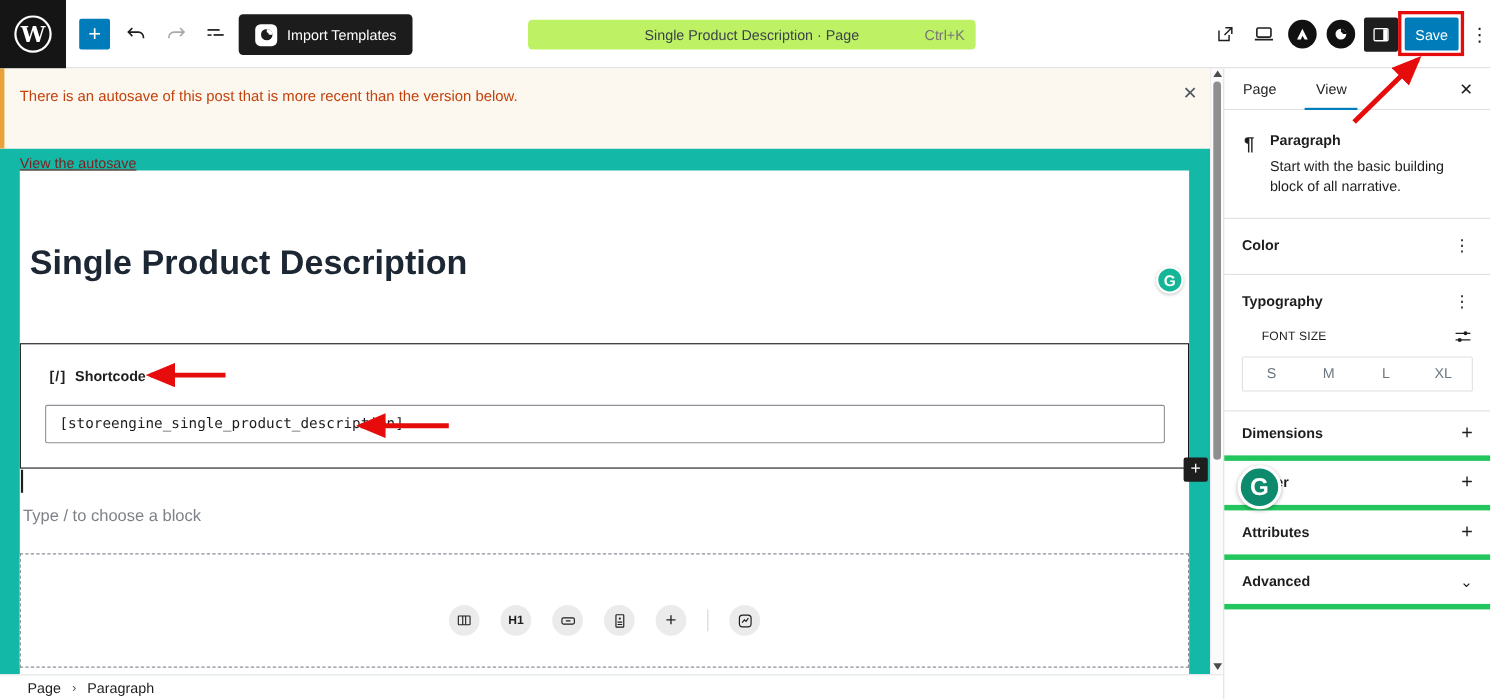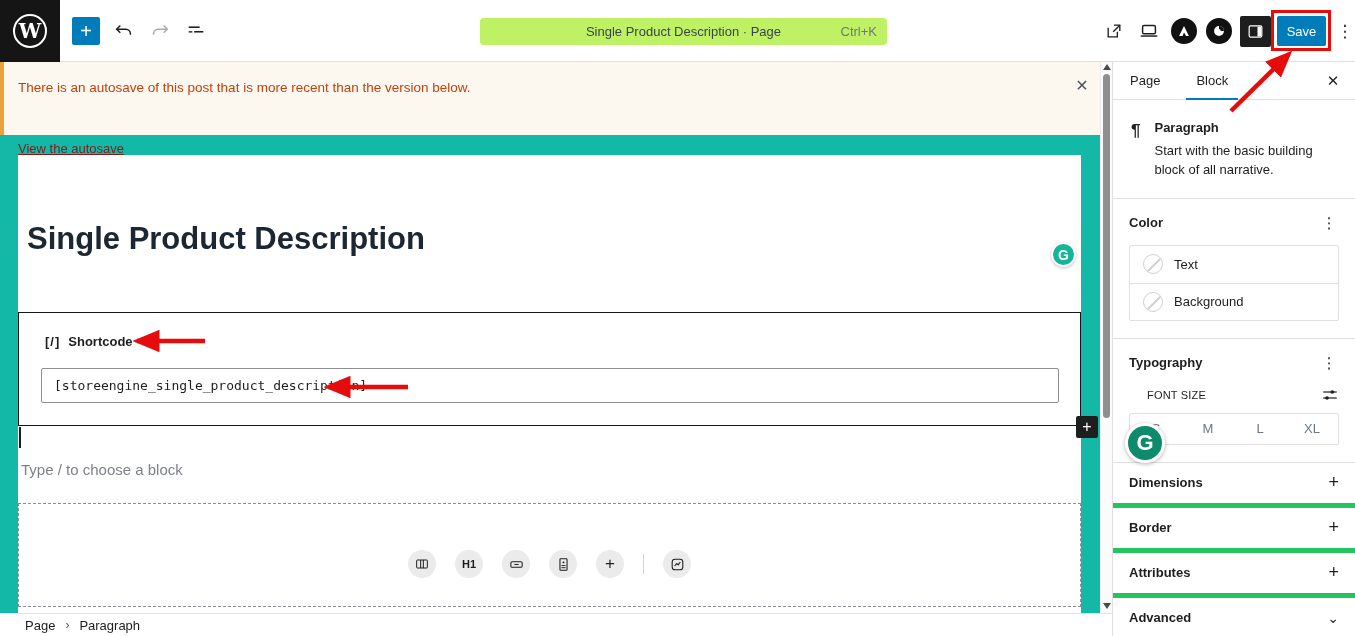--- a/index.html
+++ b/index.html
@@ -137,20 +137,29 @@
     <div class="tb-icon" style="left:184px;">
       <span>
         <svg width="22" height="22" viewBox="0 0 24 24">
             <rect x="4" y="7" width="12" height="1.7" fill="#1e1e1e"></rect>
             <rect x="10" y="12" width="10" height="1.7" fill="#1e1e1e"></rect>
             <rect x="4" y="12" width="4" height="1.7" fill="#1e1e1e" opacity="0"></rect>
             <rect x="4" y="12.2" width="4" height="1.5" fill="#1e1e1e"></rect>
           </svg>
       </span>
     </div>
+    <div class="import-btn">
+      <span class="import-logo">
+        <svg width="13" height="13" viewBox="0 0 20 20">
+            <circle cx="10" cy="10" r="8" fill="#1c1c1c"></circle>
+            <path d="M10 2 A8 8 0 0 1 18 10 L13 10 A3.5 3.5 0 0 0 10 6.5 Z" fill="#fff"></path>
+          </svg>
+      </span>
+      <span>Import Templates</span>
+    </div>
     <div class="cmd-bar">
       <span>Single Product Description · Page</span>
       <span class="cmd-shortcut">Ctrl+K</span>
     </div>
     <div class="tb-icon" style="left:1102px;">
       <span>
         <svg width="20" height="20" viewBox="0 0 24 24" fill="none">
             <path d="M5 8 v11 h11 v-6" stroke="#1e1e1e" stroke-width="1.6"></path>
             <path d="M12 5 h7 v7" stroke="#1e1e1e" stroke-width="1.6"></path>
             <path d="M19 5 L11 13" stroke="#1e1e1e" stroke-width="1.6"></path>
@@ -280,48 +289,38 @@
 
   <div class="footerbar">
     <span class="crumb">Page</span>
     <span class="crumb-sep">›</span>
     <span class="crumb">Paragraph</span>
   </div>
 
   <div class="sidebar">
     <div class="sb-tabs">
       <div class="sb-tab tab-page">Page</div>
-      <div class="sb-tab tab-block active">Block</div>
+      <div class="sb-tab tab-block active">View</div>
       <div class="sb-close">
         <span>✕</span>
       </div>
     </div>
 
     <div class="block-card">
       <span class="para-glyph">¶</span>
       <div>
         <div class="block-card-title">Paragraph</div>
         <div class="block-card-desc">Start with the basic building block of all narrative.</div>
       </div>
     </div>
 
     <div class="sb-section">
       <div class="sb-section-head">
         <span class="sb-section-title">Color</span>
         <span class="kebab">⋮</span>
-      </div>
-      <div class="color-box">
-        <div class="color-row">
-          <span class="swatch"></span>
-          <span class="color-row-label">Text</span>
-        </div>
-        <div class="color-row">
-          <span class="swatch"></span>
-          <span class="color-row-label">Background</span>
-        </div>
       </div>
     </div>
 
     <div class="sb-section">
       <div class="sb-section-head">
         <span class="sb-section-title">Typography</span>
         <span class="kebab">⋮</span>
       </div>
       <div class="fontsize-row">
         <span class="fontsize-label">FONT SIZE</span>

